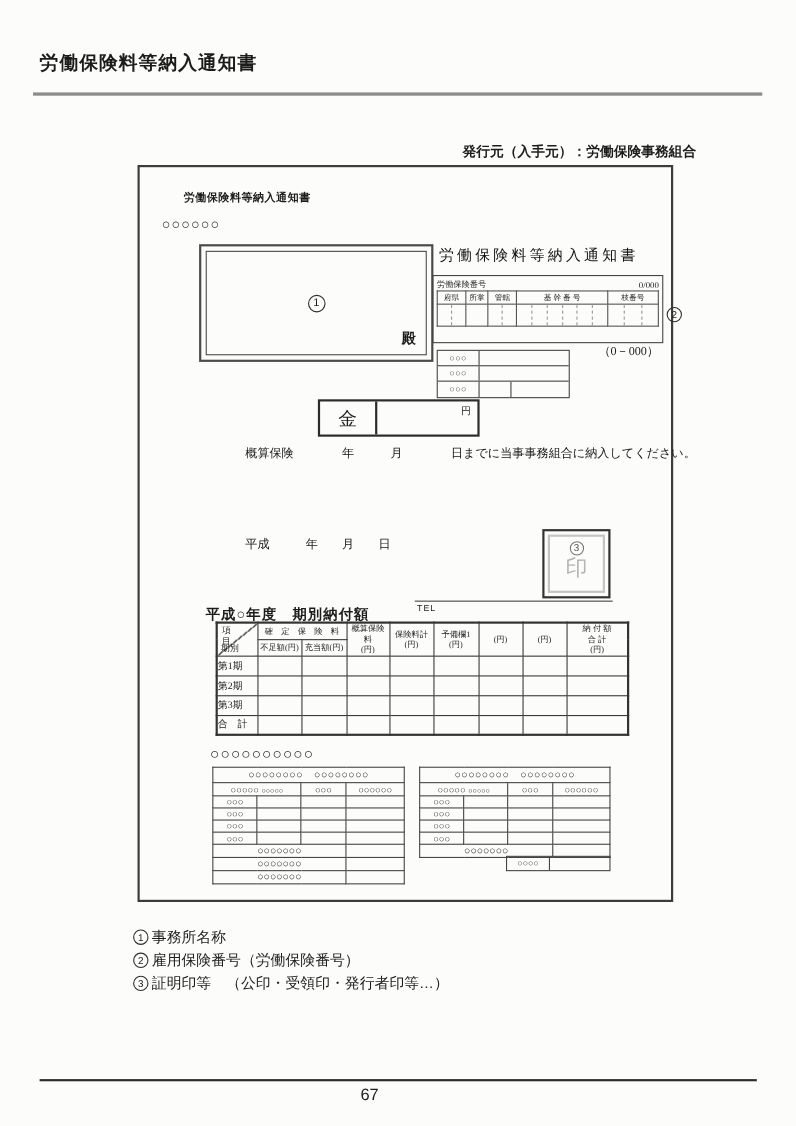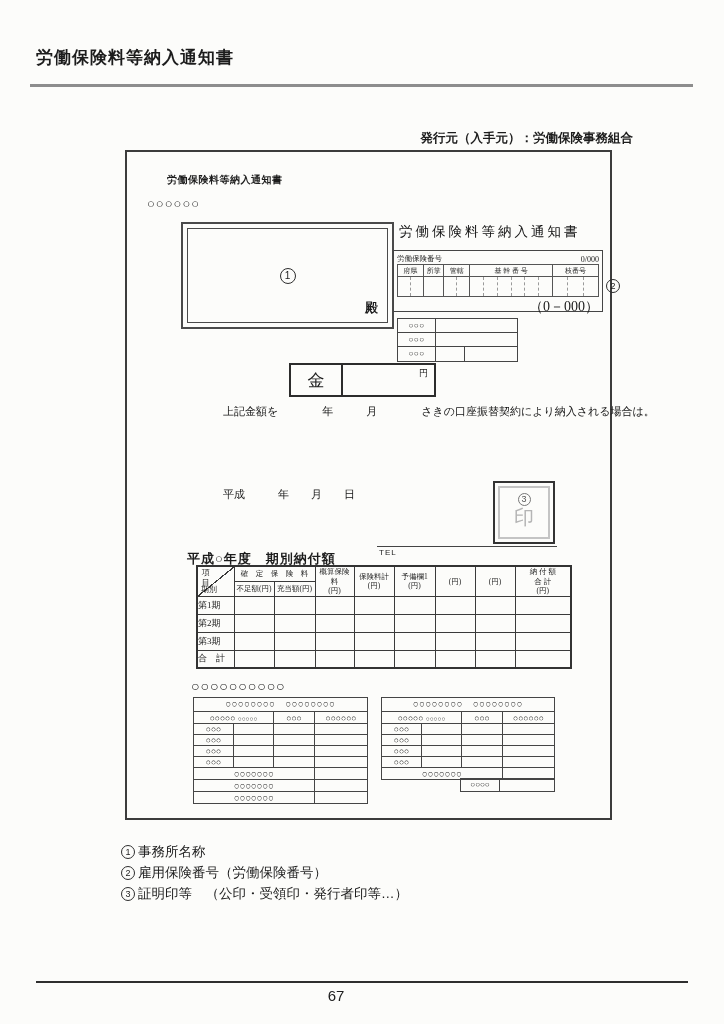--- a/index.html
+++ b/index.html
@@ -47,21 +47,21 @@
   .ins-head { display:flex; justify-content:space-between; align-items:flex-end; height:11px; }
   .ins-label { font-size:7.5px; }
   .ins-code-top { font-size:8px; }
   .ins-table { width:100%; border-collapse:collapse; table-layout:fixed; }
   .ins-table th { border:1px solid #555; height:12px; font-size:7px; font-weight:normal;
     font-family:"Liberation Serif","DejaVu Serif",serif; padding:0; overflow:hidden; }
   .ins-table td { border:1px solid #555; height:20px; padding:0; }
   .slot-row { display:flex; height:100%; }
   .slot { flex:1; border-left:1px dashed #9a9a9a; }
   .slot:first-child { border-left:none; }
-  .ins-code-bottom { text-align:right; font-size:14px; margin-top:1px; }
+  .ins-code-bottom { text-align:right; font-size:11px; margin-top:15px; }
   .marker-2 { left:479px; top:127px; }
 
   .info-table { left:270px; top:166px; width:121px; border:1.5px solid #454545; }
   .info-row { display:flex; height:14px; border-bottom:1px solid #454545; }
   .info-row:last-child { border-bottom:none; }
   .info-c1 { width:38px; border-right:1px solid #454545; text-align:center;
     font-size:8px; line-height:13px; letter-spacing:0.5px; flex:none; }
   .info-c2s { width:29px; border-right:1px solid #454545; flex:none; }
   .info-cr { flex:1; }
 
@@ -225,21 +225,21 @@
     </div>
   </div>
 
   <div class="abs amount-box">
     <div class="amount-label serif">金</div>
     <div class="amount-value">
       <span class="amount-unit serif">円</span>
     </div>
   </div>
 
-  <div class="abs bodyline l-due serif prews">上記金額を　　　　年　　　月　　　　さきの口座振替契約により納入される場合は。</div>
+  <div class="abs bodyline l-due serif prews">概算保険　　　　年　　　月　　　　日までに当事事務組合に納入してください。</div>
   <div class="abs bodyline l-date serif prews">平成　　　年　　月　　日</div>
 
   <div class="abs seal-box">
     <div class="seal-inner">
       <span class="cnum">3</span>
       <div class="seal-stamp serif">印</div>
     </div>
   </div>
 
   <div class="abs tel-rule"></div>

